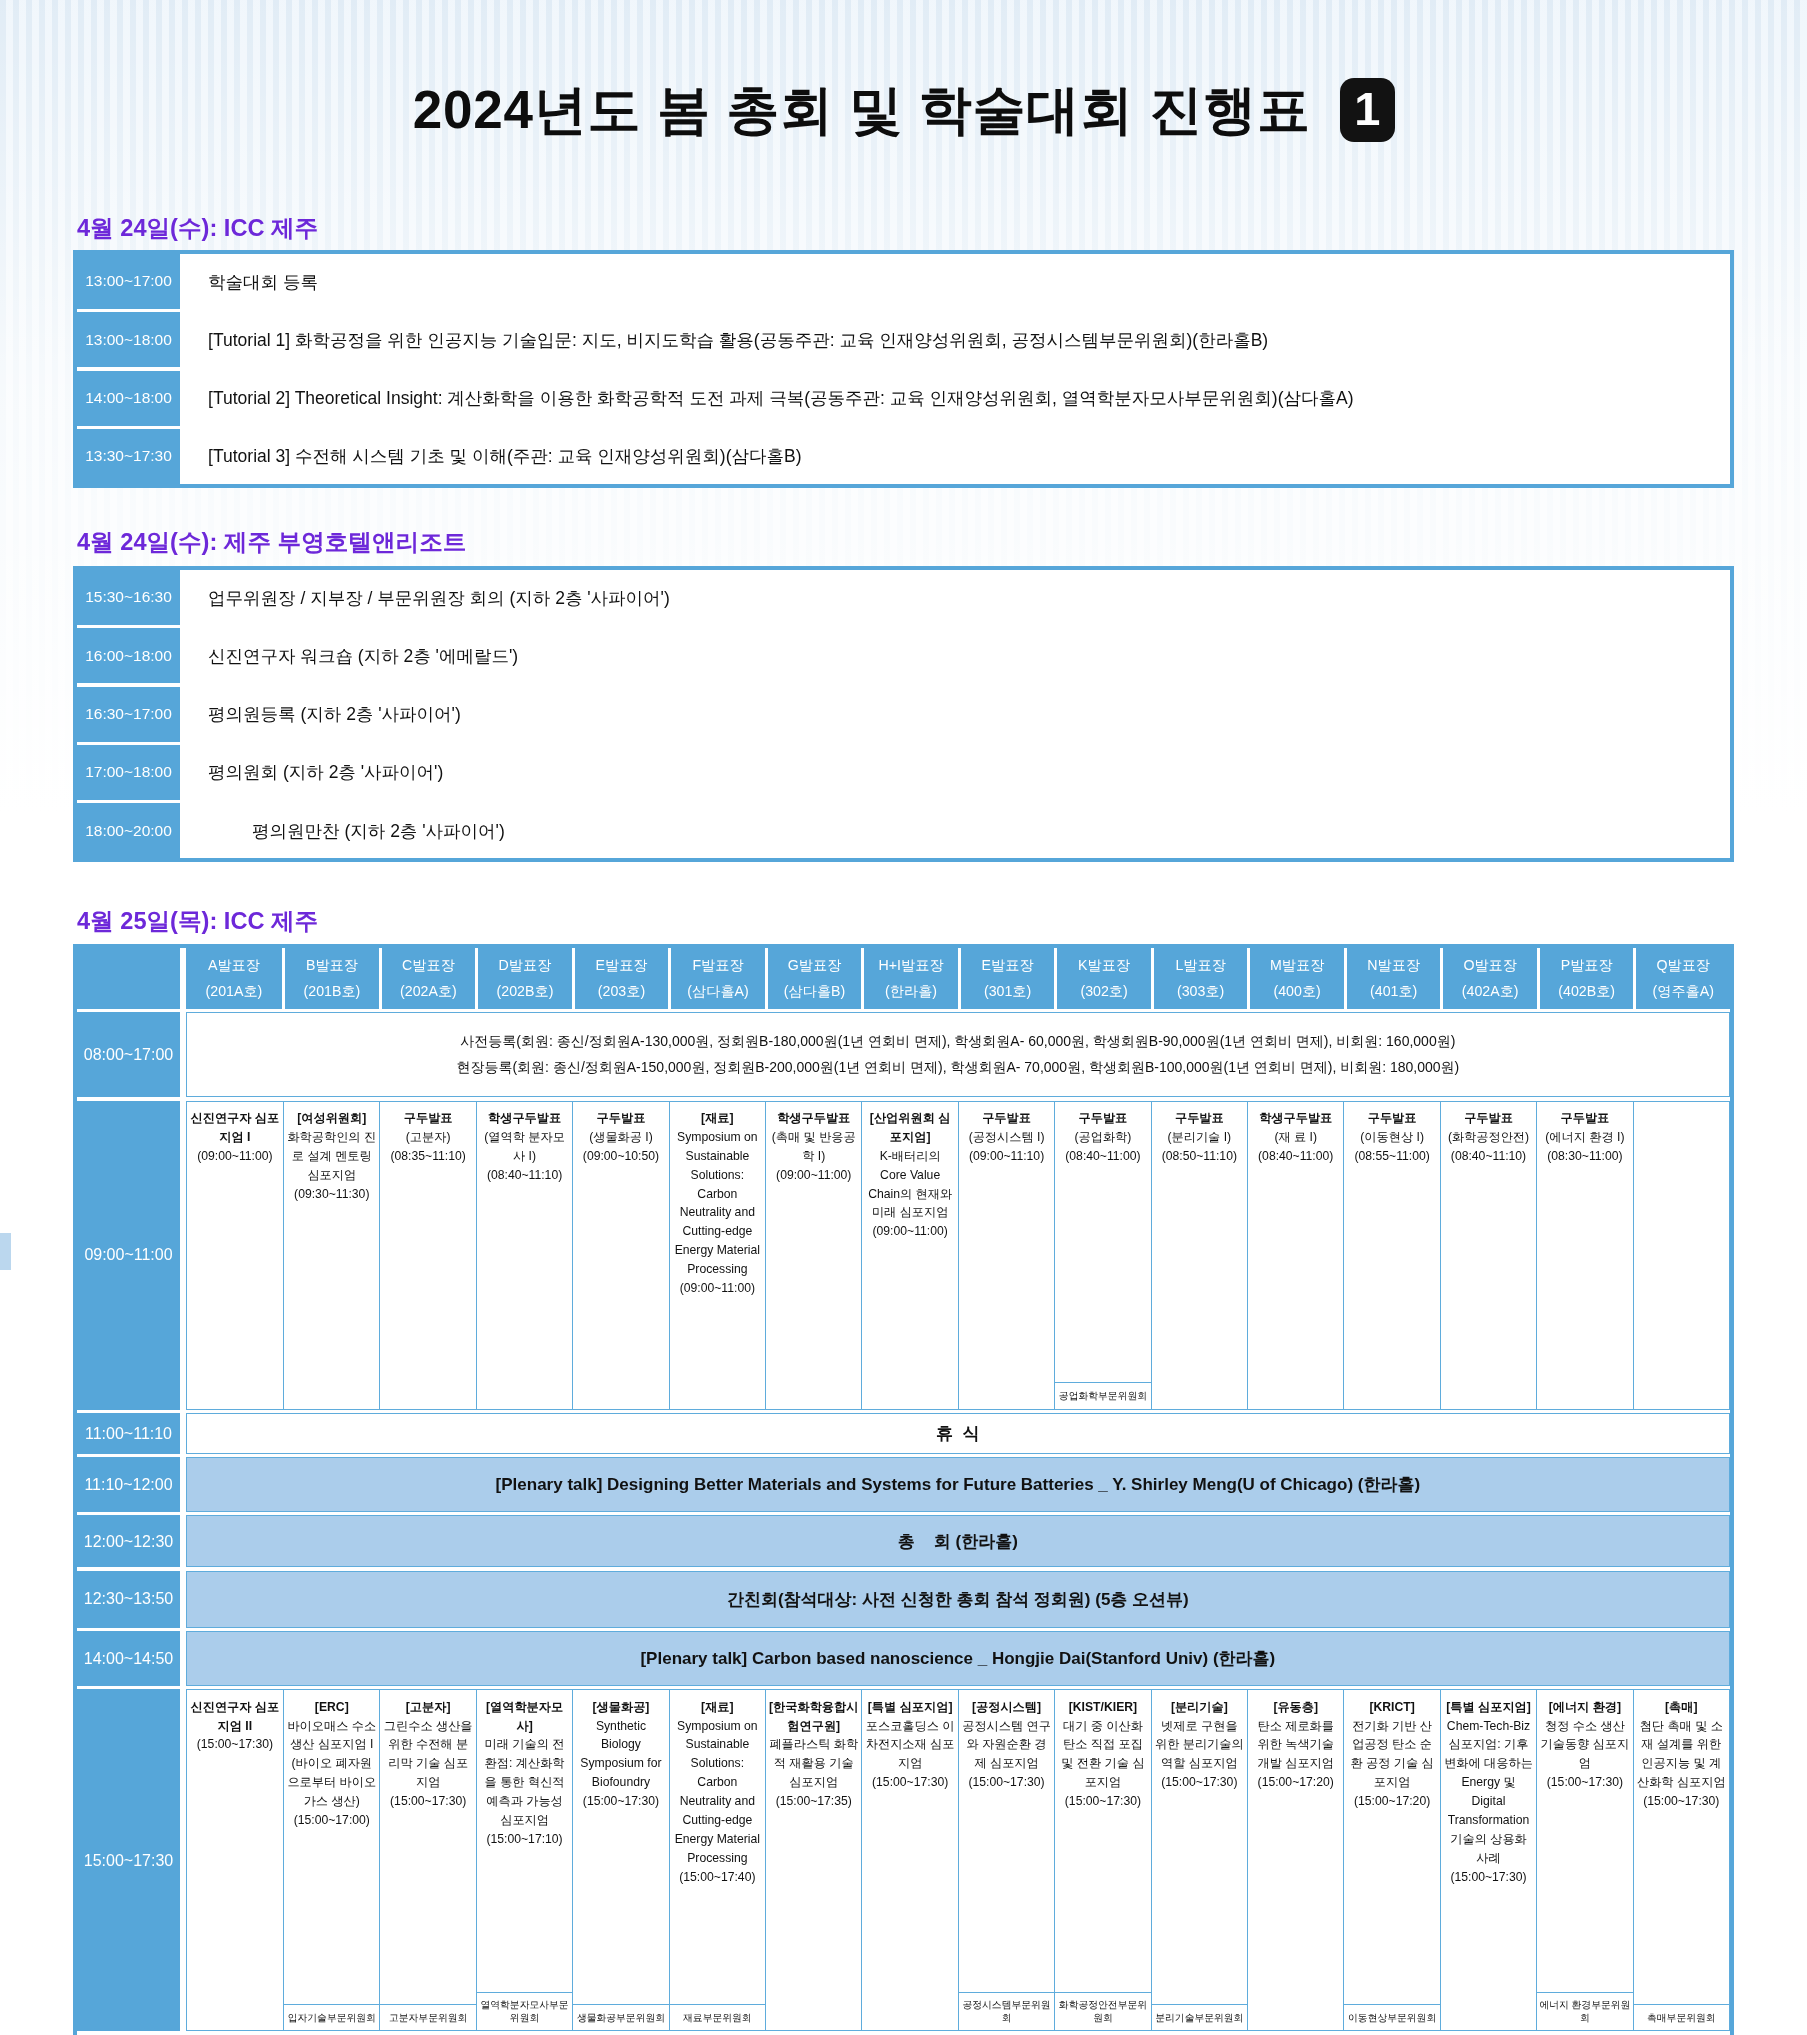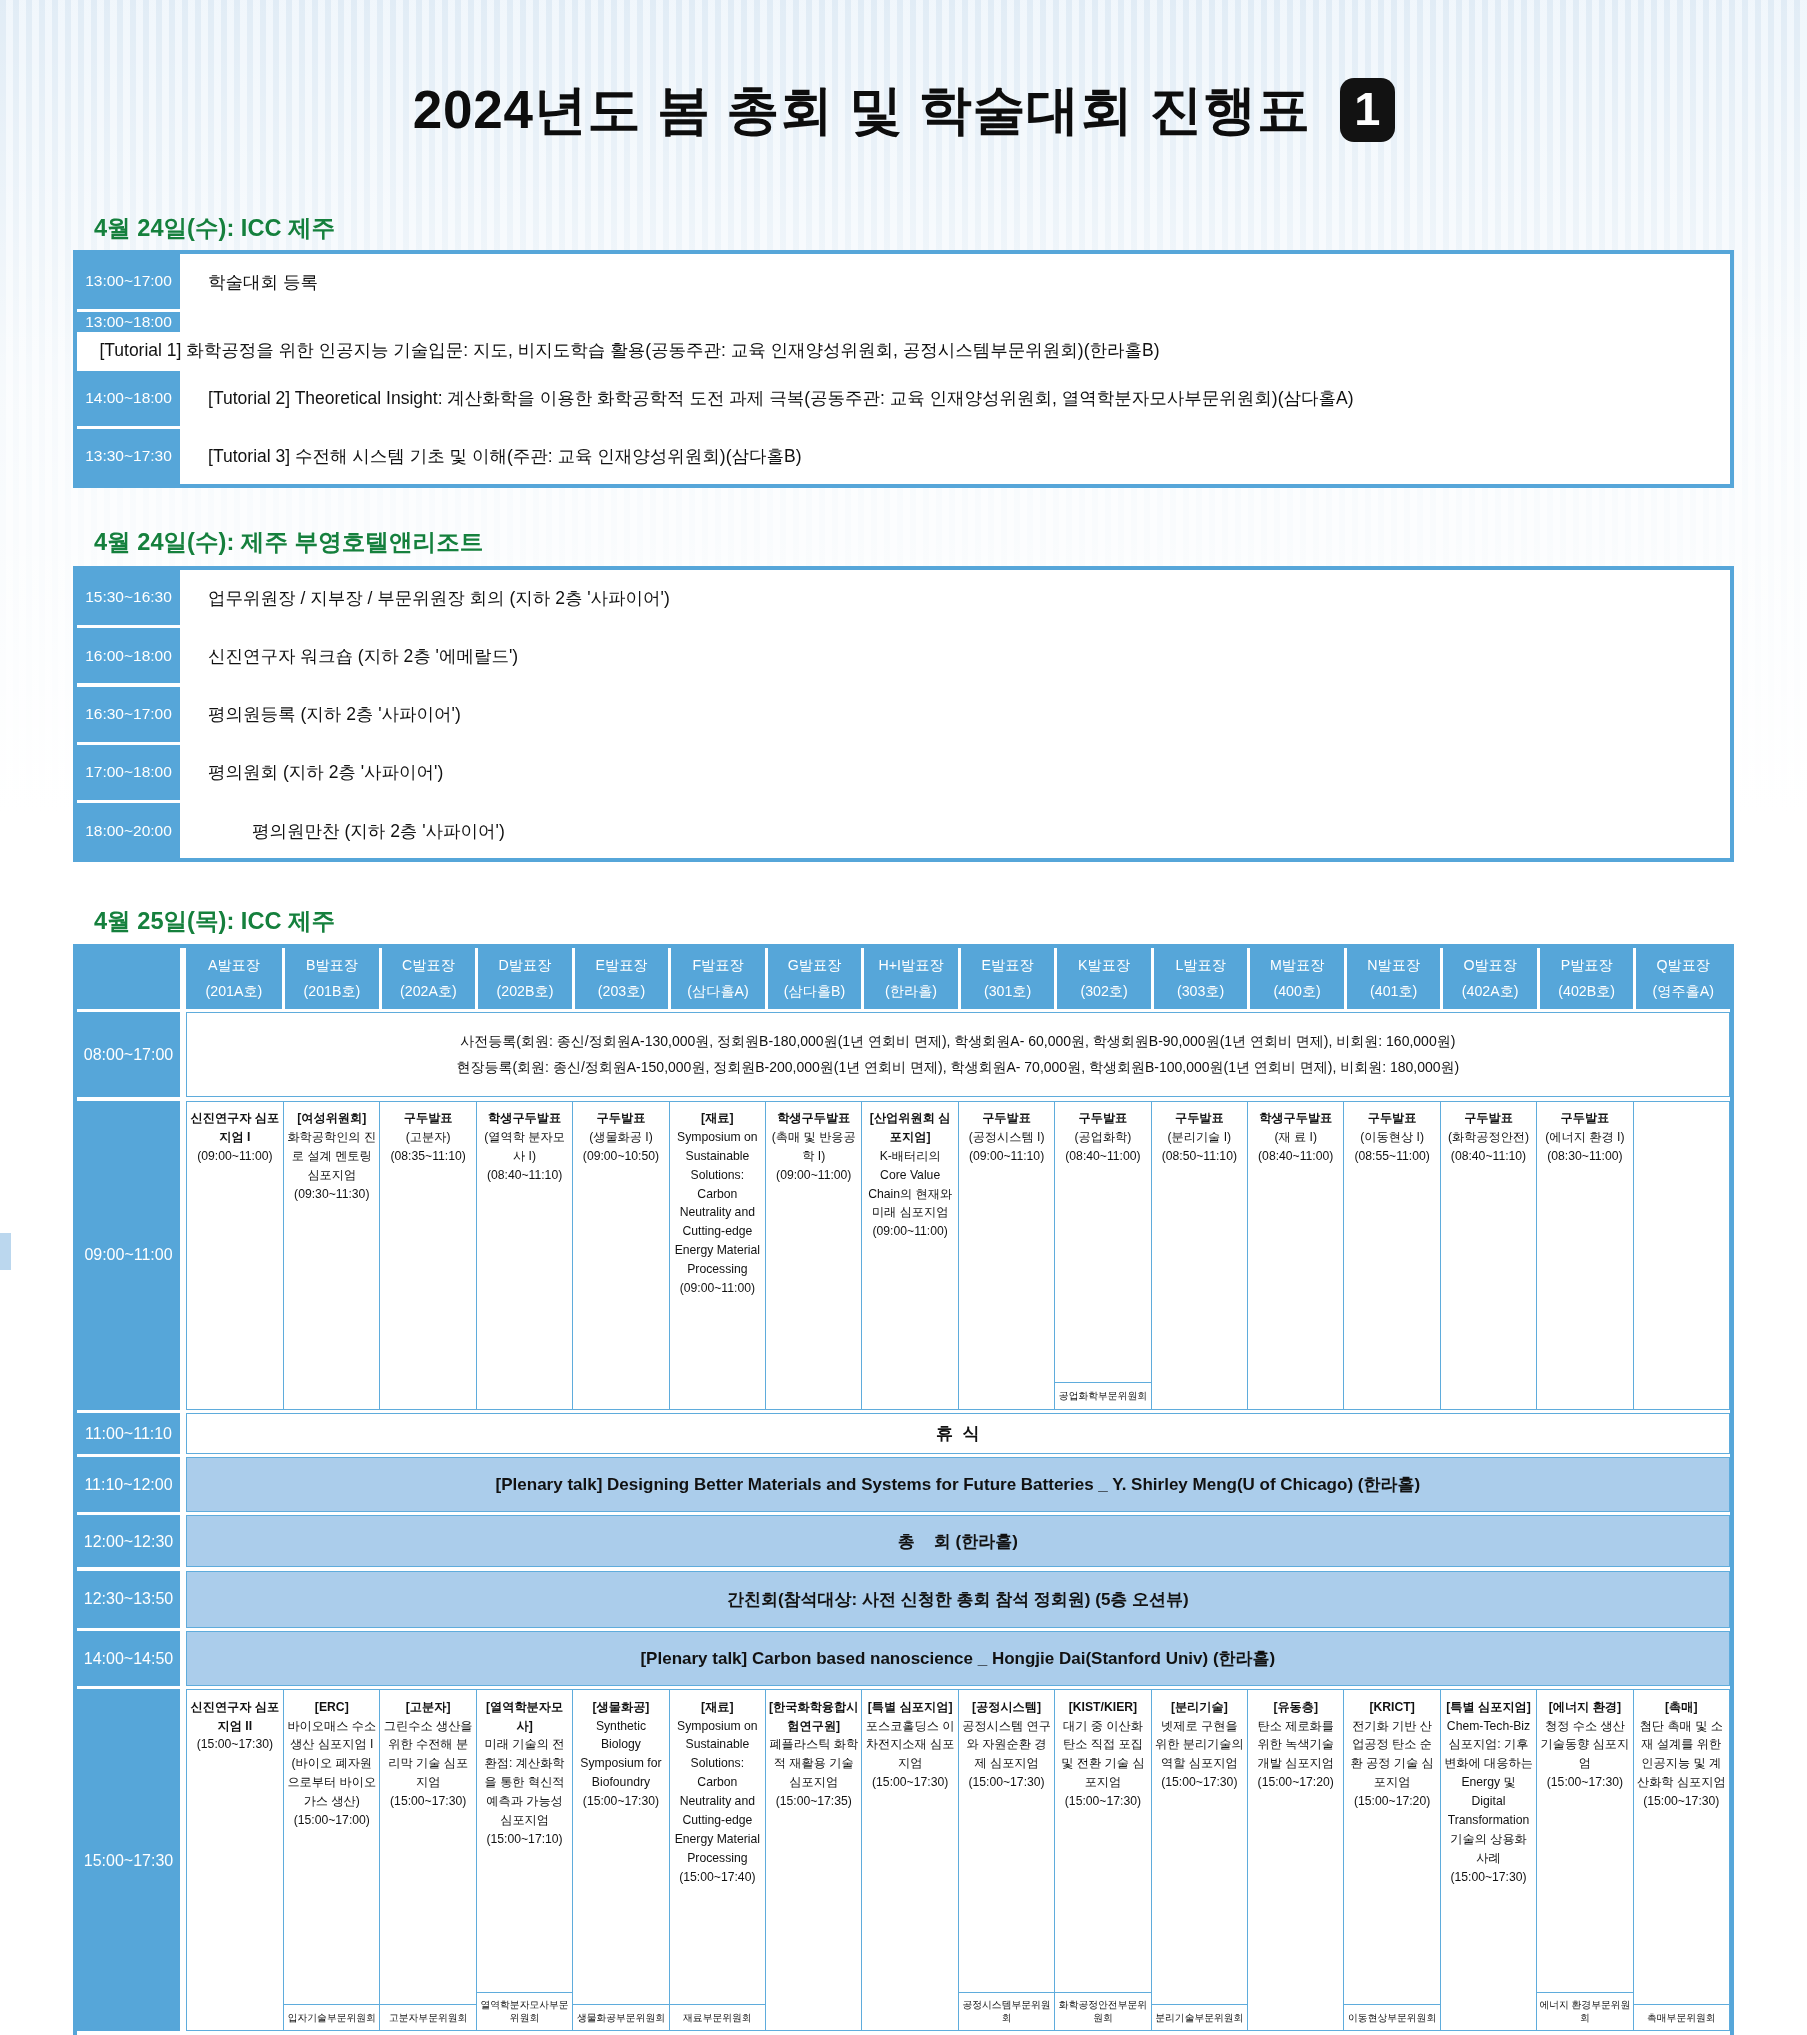--- a/index.html
+++ b/index.html
@@ -26,21 +26,21 @@
   .edge-notch{position:absolute;left:0;top:1233px;width:10.6px;height:37px;background:#BBD7EE;}
   .title-row{
     position:absolute;top:75px;left:0;width:100%;text-align:center;
     font-size:53px;font-weight:800;letter-spacing:0.8px;color:#0d0d0d;white-space:nowrap;
   }
   .title-badge{
     display:inline-block;background:#121212;color:#fff;font-weight:700;
     font-size:47px;line-height:1;padding:6.5px 14px 10.6px;border-radius:14px;
     margin-left:14px;position:relative;top:-3.3px;
   }
-  .sec-heading{position:absolute;left:94px;font-size:23.6px;font-weight:800;color:#15803d;white-space:nowrap;}
+  .sec-heading{position:absolute;left:77px;font-size:23.6px;font-weight:800;color:#6d28d9;white-space:nowrap;}
   .stable{
     position:absolute;left:73px;width:1661px;border:4.1px solid var(--blue);
     background:#fff;display:flex;flex-direction:column;
   }
   .srow{display:flex;margin-bottom:3.3px;}
   .srow:last-child{margin-bottom:0;}
   .stime{
     width:103px;min-width:103px;margin-right:5.7px;background:var(--blue);color:#fff;
     display:flex;align-items:center;justify-content:center;text-align:center;
     font-size:15.5px;font-weight:500;line-height:1.3;white-space:pre-line;
@@ -88,21 +88,21 @@
   <span>2024년도 봄 총회 및 학술대회 진행표</span>
   <span class="title-badge">1</span>
 </div>
 
 <div class="sec-heading" style="top:212px">4월 24일(수): ICC 제주</div>
 <div class="stable" id="table1" style="top:250px">
     <div class="srow" style="height: 55px;">
       <div class="stime">13:00~17:00</div>
       <div class="scontent">학술대회 등록</div>
     </div>
-    <div class="srow" style="height: 55px; flex-direction: column;">
+    <div class="srow" style="height: 55px;">
       <div class="stime">13:00~18:00</div>
       <div class="scontent">[Tutorial 1] 화학공정을 위한 인공지능 기술입문: 지도, 비지도학습 활용(공동주관: 교육 인재양성위원회, 공정시스템부문위원회)(한라홀B)</div>
     </div>
     <div class="srow" style="height: 55px;">
       <div class="stime">14:00~18:00</div>
       <div class="scontent">[Tutorial 2] Theoretical Insight: 계산화학을 이용한 화학공학적 도전 과제 극복(공동주관: 교육 인재양성위원회, 열역학분자모사부문위원회)(삼다홀A)</div>
     </div>
     <div class="srow" style="height: 55px;">
       <div class="stime">13:30~17:30</div>
       <div class="scontent">[Tutorial 3] 수전해 시스템 기초 및 이해(주관: 교육 인재양성위원회)(삼다홀B)</div>

